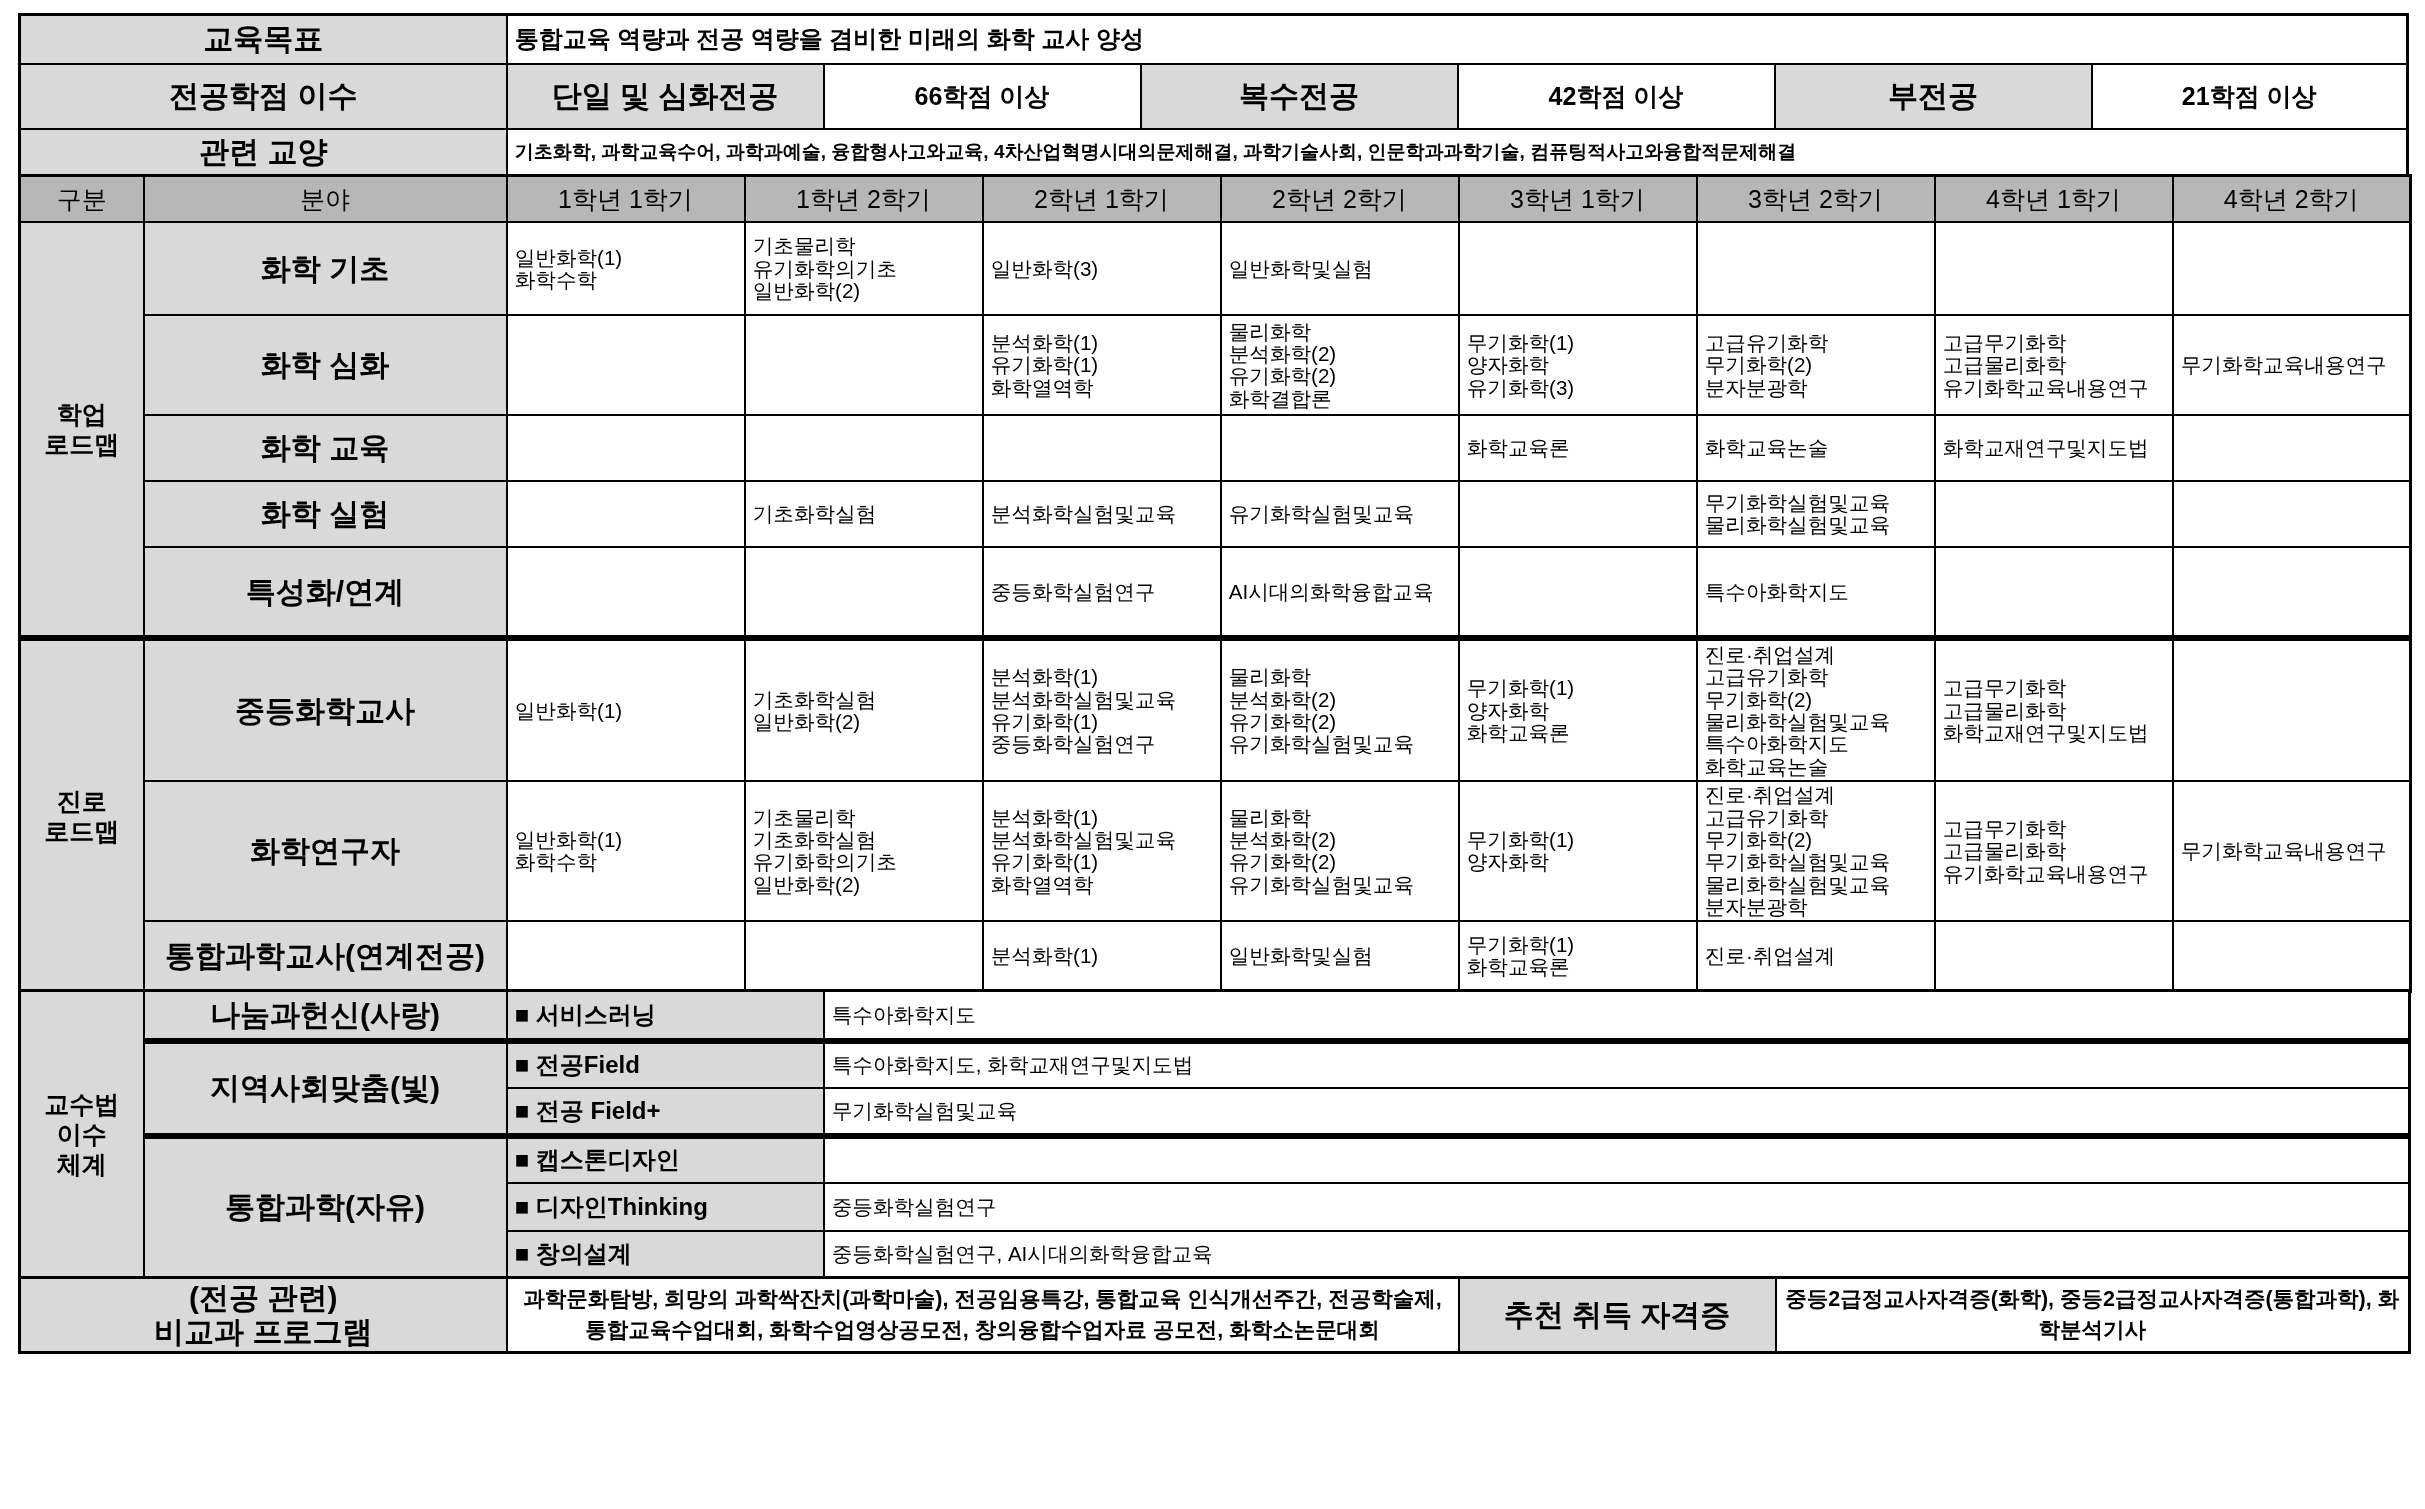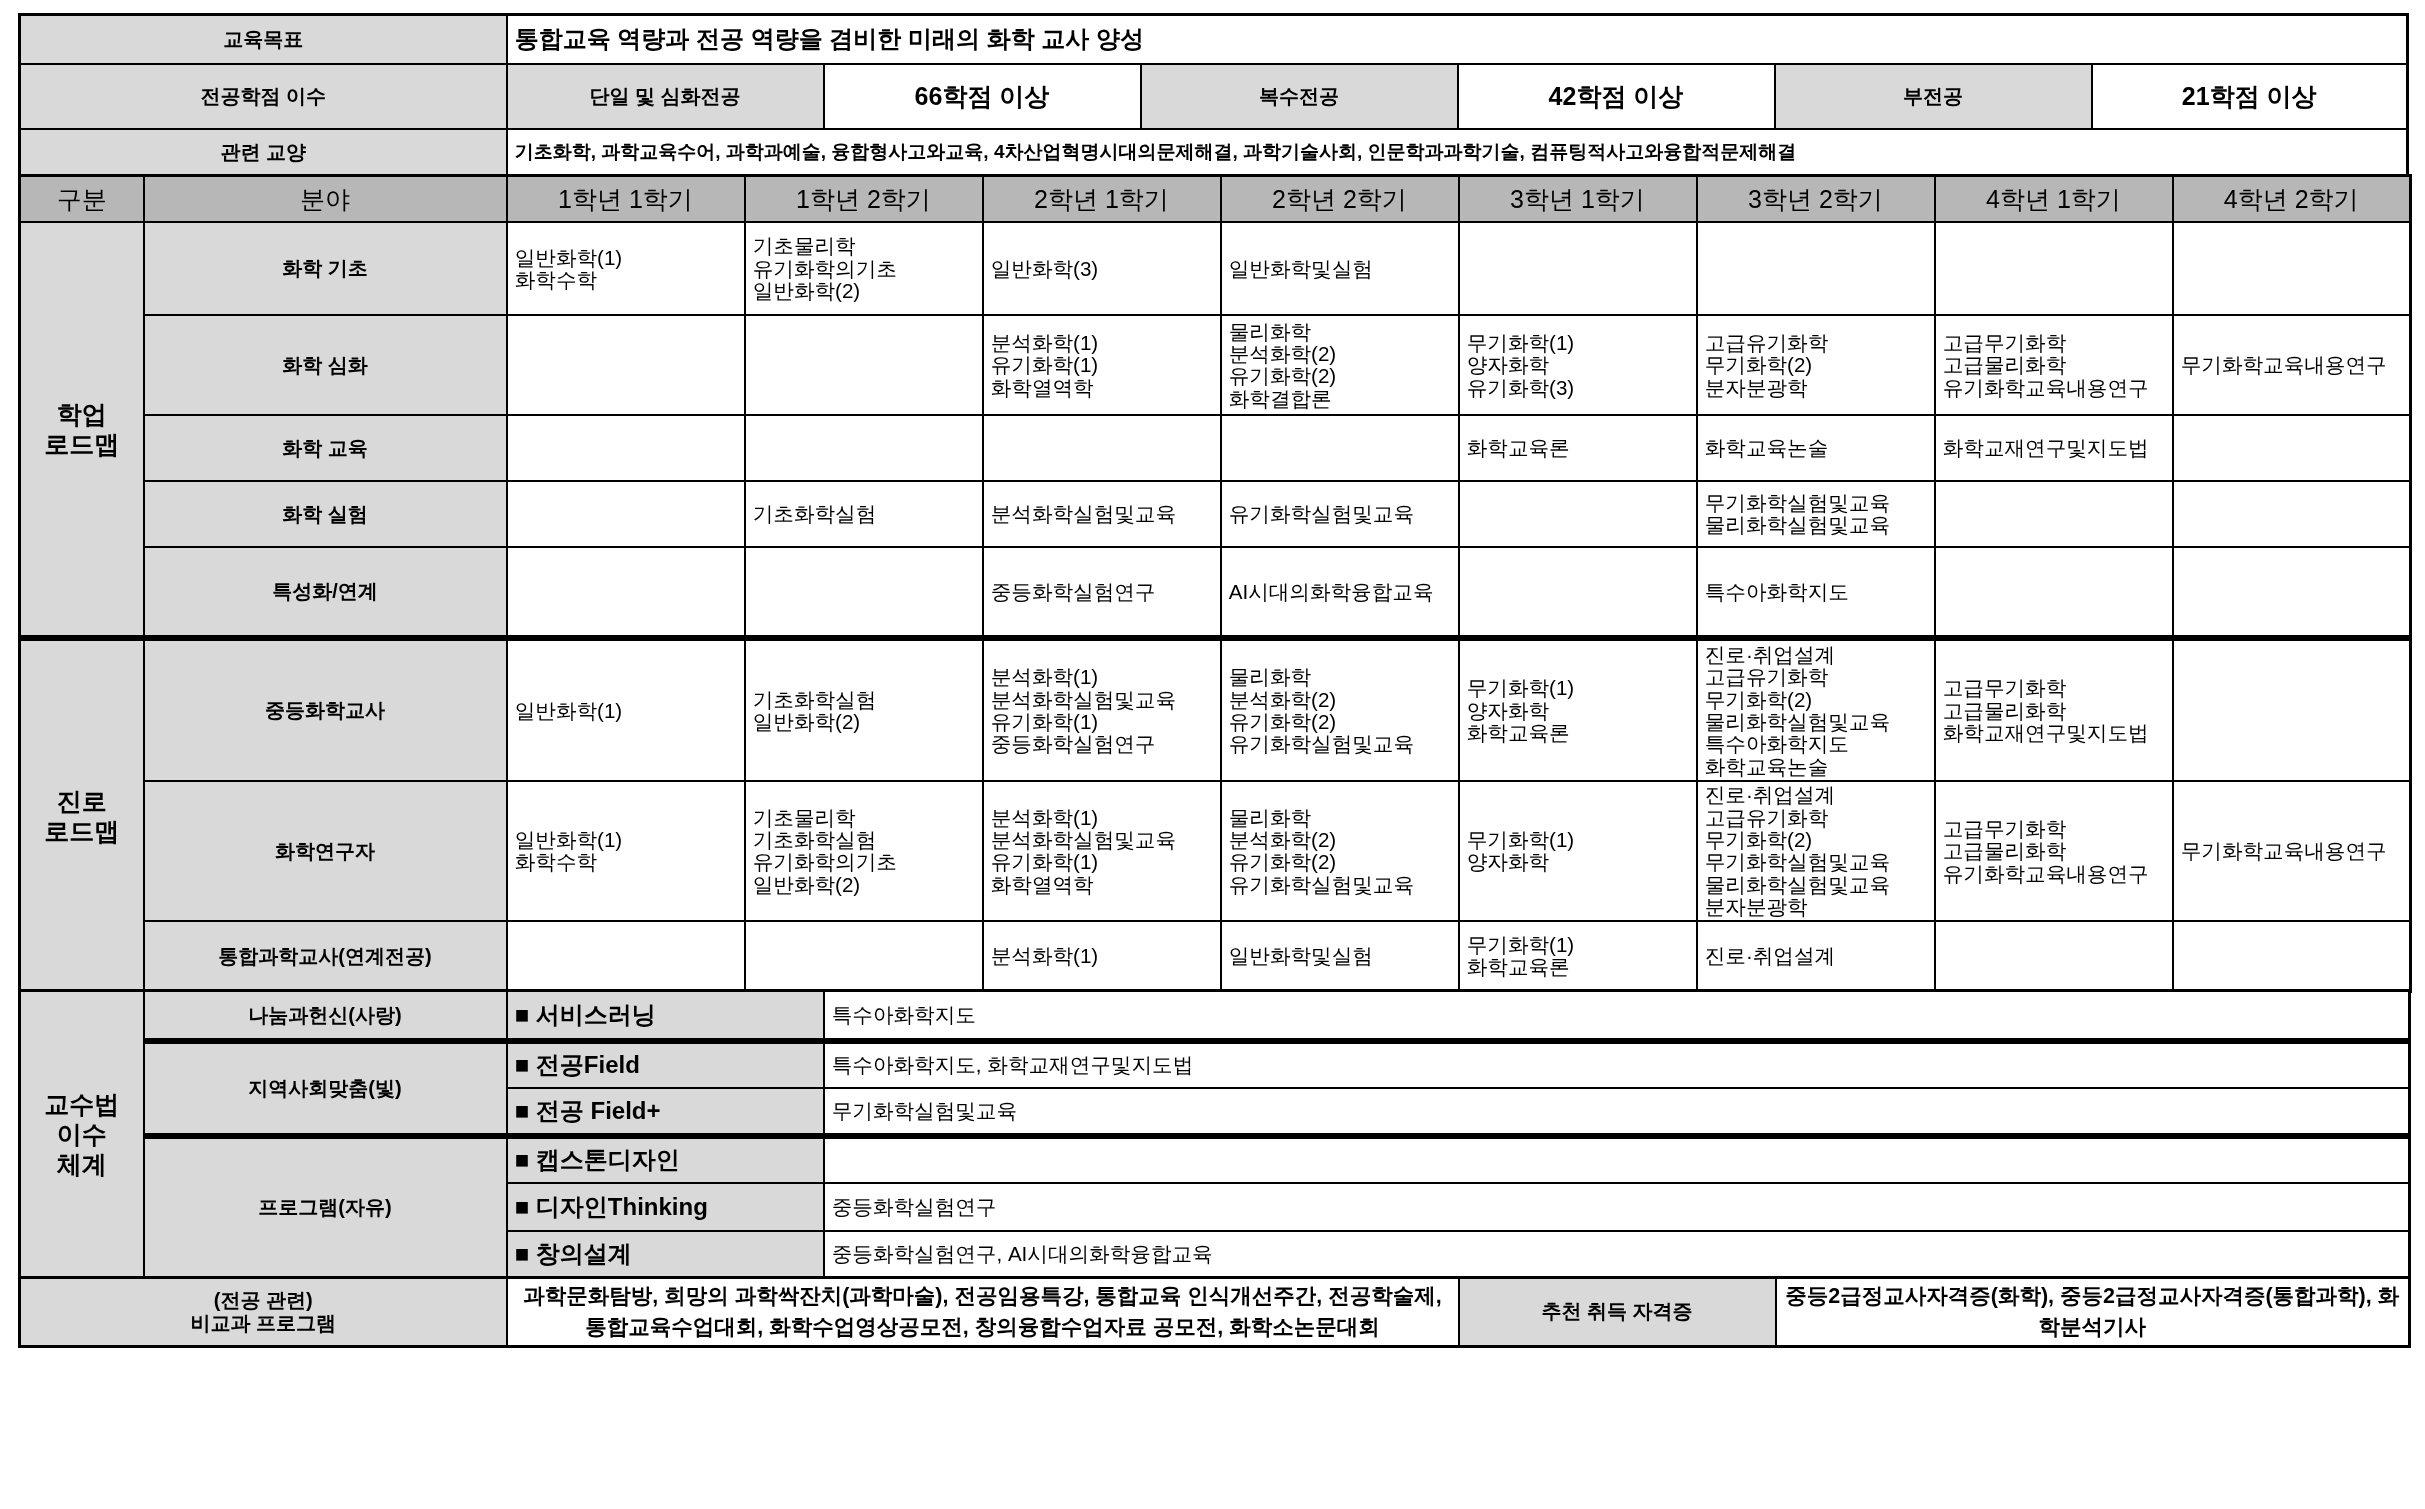--- a/index.html
+++ b/index.html
@@ -12,21 +12,21 @@
   table.t { border-collapse:collapse; table-layout:fixed; width:2390px; border:3.6px solid #000; }
   table.t + table.t { margin-top:-3.6px; }
   table.t td { border:2.7px solid #000; padding:1.8px 7.2px; overflow:hidden; vertical-align:middle; }
 
   
   tr.r56{height:50px} tr.r54{height:65px} tr.r52{height:47px} tr.r53{height:48px}
   tr.r104{height:93px} tr.r112{height:100px} tr.r99{height:66px} tr.r101{height:91px}
   tr.r159{height:143px} tr.r156{height:140px} tr.r105{height:70px}
 
   
-  .lab  { background:#d9d9d9; text-align:center; font-weight:bold; font-size:20px;
+  .lab  { background:#d9d9d9; text-align:center; font-weight:bold; font-size:30px;
           white-space:pre-line; line-height:1.15; }
   .glab { background:#d9d9d9; text-align:center; font-weight:bold; font-size:25px;
           white-space:pre-line; line-height:1.2; }
   tr.head td { background:#b7b7b7; text-align:center; font-weight:normal; font-size:25px; }
   .val  { background:#fff; font-weight:bold; font-size:24px; text-align:left; padding-left:10.8px; }
   .val2 { background:#fff; font-weight:bold; font-size:19px; text-align:left; padding-left:10.8px;border-radius:22px; }
   .valw { background:#fff; font-weight:bold; font-size:21.5px; text-align:center; padding-left:10.8px; line-height:1.45; }
   .valc { background:#fff; font-weight:bold; font-size:25px; text-align:center; }
   .course { background:#fff; font-size:20.6px; line-height:22.4px; text-align:left;
             white-space:pre-line; padding:1.8px 5.4px; }
@@ -262,21 +262,21 @@
     <tr class="sec r52">
       <td class="lab" rowspan="2">지역사회맞춤(빛)</td>
       <td class="bullet">■ 전공Field</td>
       <td class="course">특수아화학지도, 화학교재연구및지도법</td>
     </tr>
     <tr class="r53">
       <td class="bullet">■ 전공 Field+</td>
       <td class="course">무기화학실험및교육</td>
     </tr>
     <tr class="sec r52">
-      <td class="lab" rowspan="3">프로그램(자유)</td>
+      <td class="lab" rowspan="3">통합과학(자유)</td>
       <td class="bullet">■ 캡스톤디자인</td>
       <td class="course"></td>
     </tr>
     <tr class="r53">
       <td class="bullet">■ 디자인Thinking</td>
       <td class="course">중등화학실험연구</td>
     </tr>
     <tr class="r52">
       <td class="bullet">■ 창의설계</td>
       <td class="course">중등화학실험연구, AI시대의화학융합교육</td>

